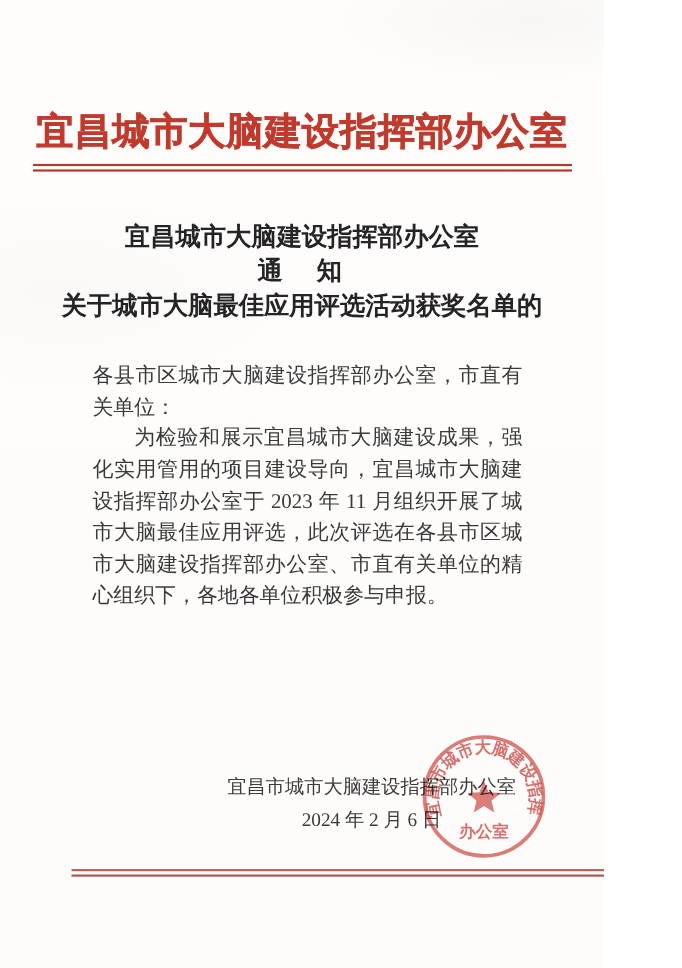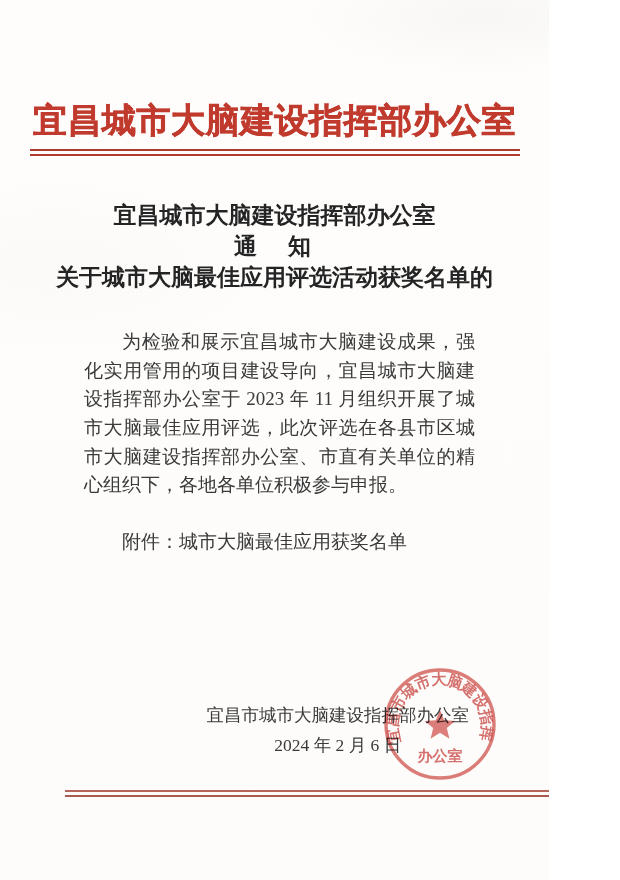--- a/index.html
+++ b/index.html
@@ -92,24 +92,24 @@
 
   <div class="head-rule" style="border-color:#b13a2c;"></div>
 
   <div class="doc-title">
     <div>宜昌城市大脑建设指挥部办公室</div>
     <div style="letter-spacing:4px;">通　知</div>
     <div>关于城市大脑最佳应用评选活动获奖名单的</div>
   </div>
 
   <div class="body-text">
+    <p class="salutation">各县市区城市大脑建设指挥部办公室，市直有关单位：</p>
     <p>为检验和展示宜昌城市大脑建设成果，强化实用管用的项目建设导向，宜昌城市大脑建设指挥部办公室于 2023 年 11 月组织开展了城市大脑最佳应用评选，此次评选在各县市区城市大脑建设指挥部办公室、市直有关单位的精心组织下，各地各单位积极参与申报。</p>
   </div>
 
-  <div class="attachment">附件：城市大脑最佳应用获奖名单</div>
 
   <div class="signature-block">
     <div>宜昌市城市大脑建设指挥部办公室</div>
     <div>2024 年 2 月 6 日</div>
   </div>
 
   <svg class="seal" viewBox="0 0 132 132">
     <circle cx="66" cy="66" r="54" fill="none" stroke="#d4605c" stroke-width="3.4" opacity="0.82"></circle>
     <path id="sealArc" d="M 27,84 A 42,42 0 1 1 105,84" fill="none"></path>
     <text font-size="15" fill="#cf5a57" opacity="0.85" font-family="Liberation Serif, DejaVu Serif, serif" font-weight="bold">

